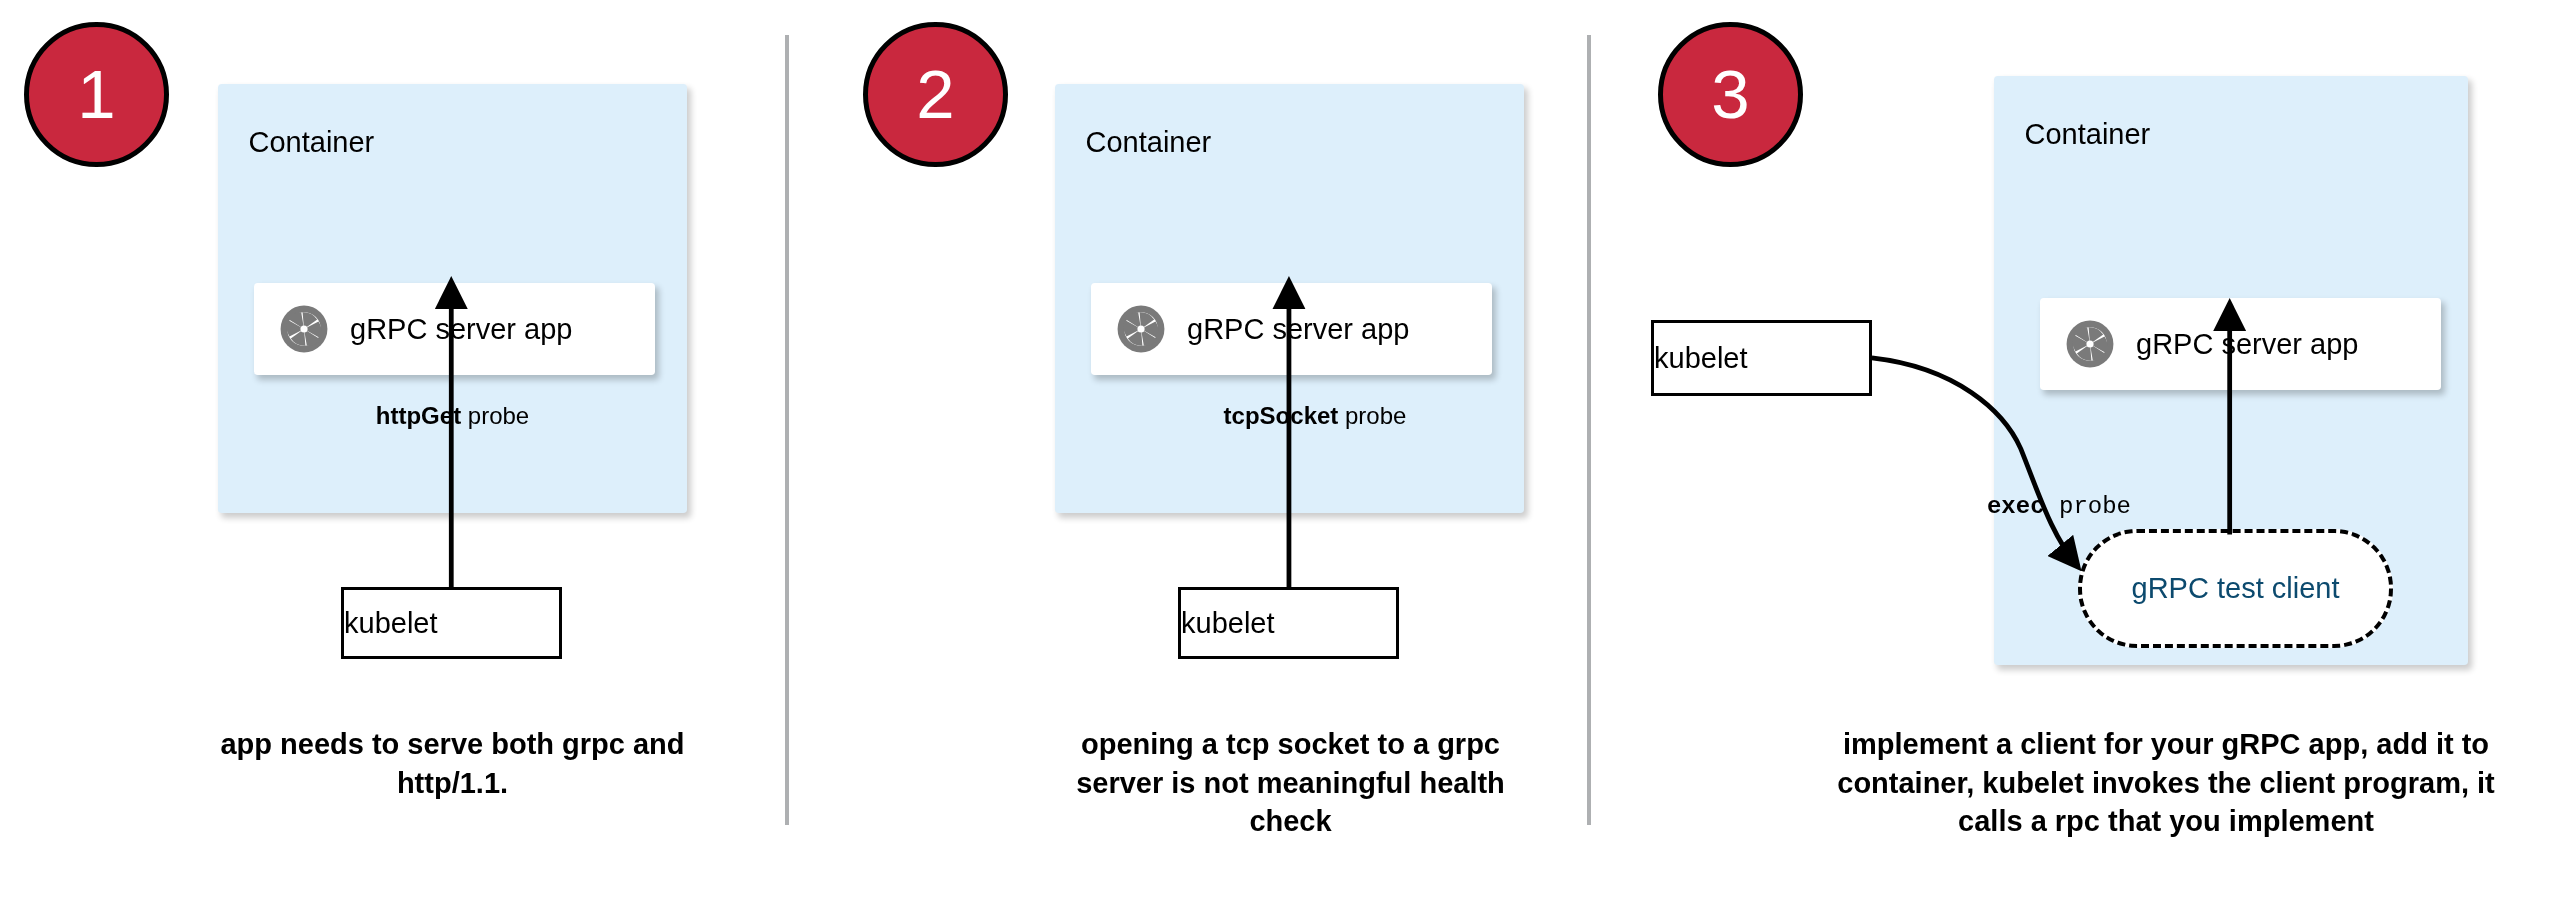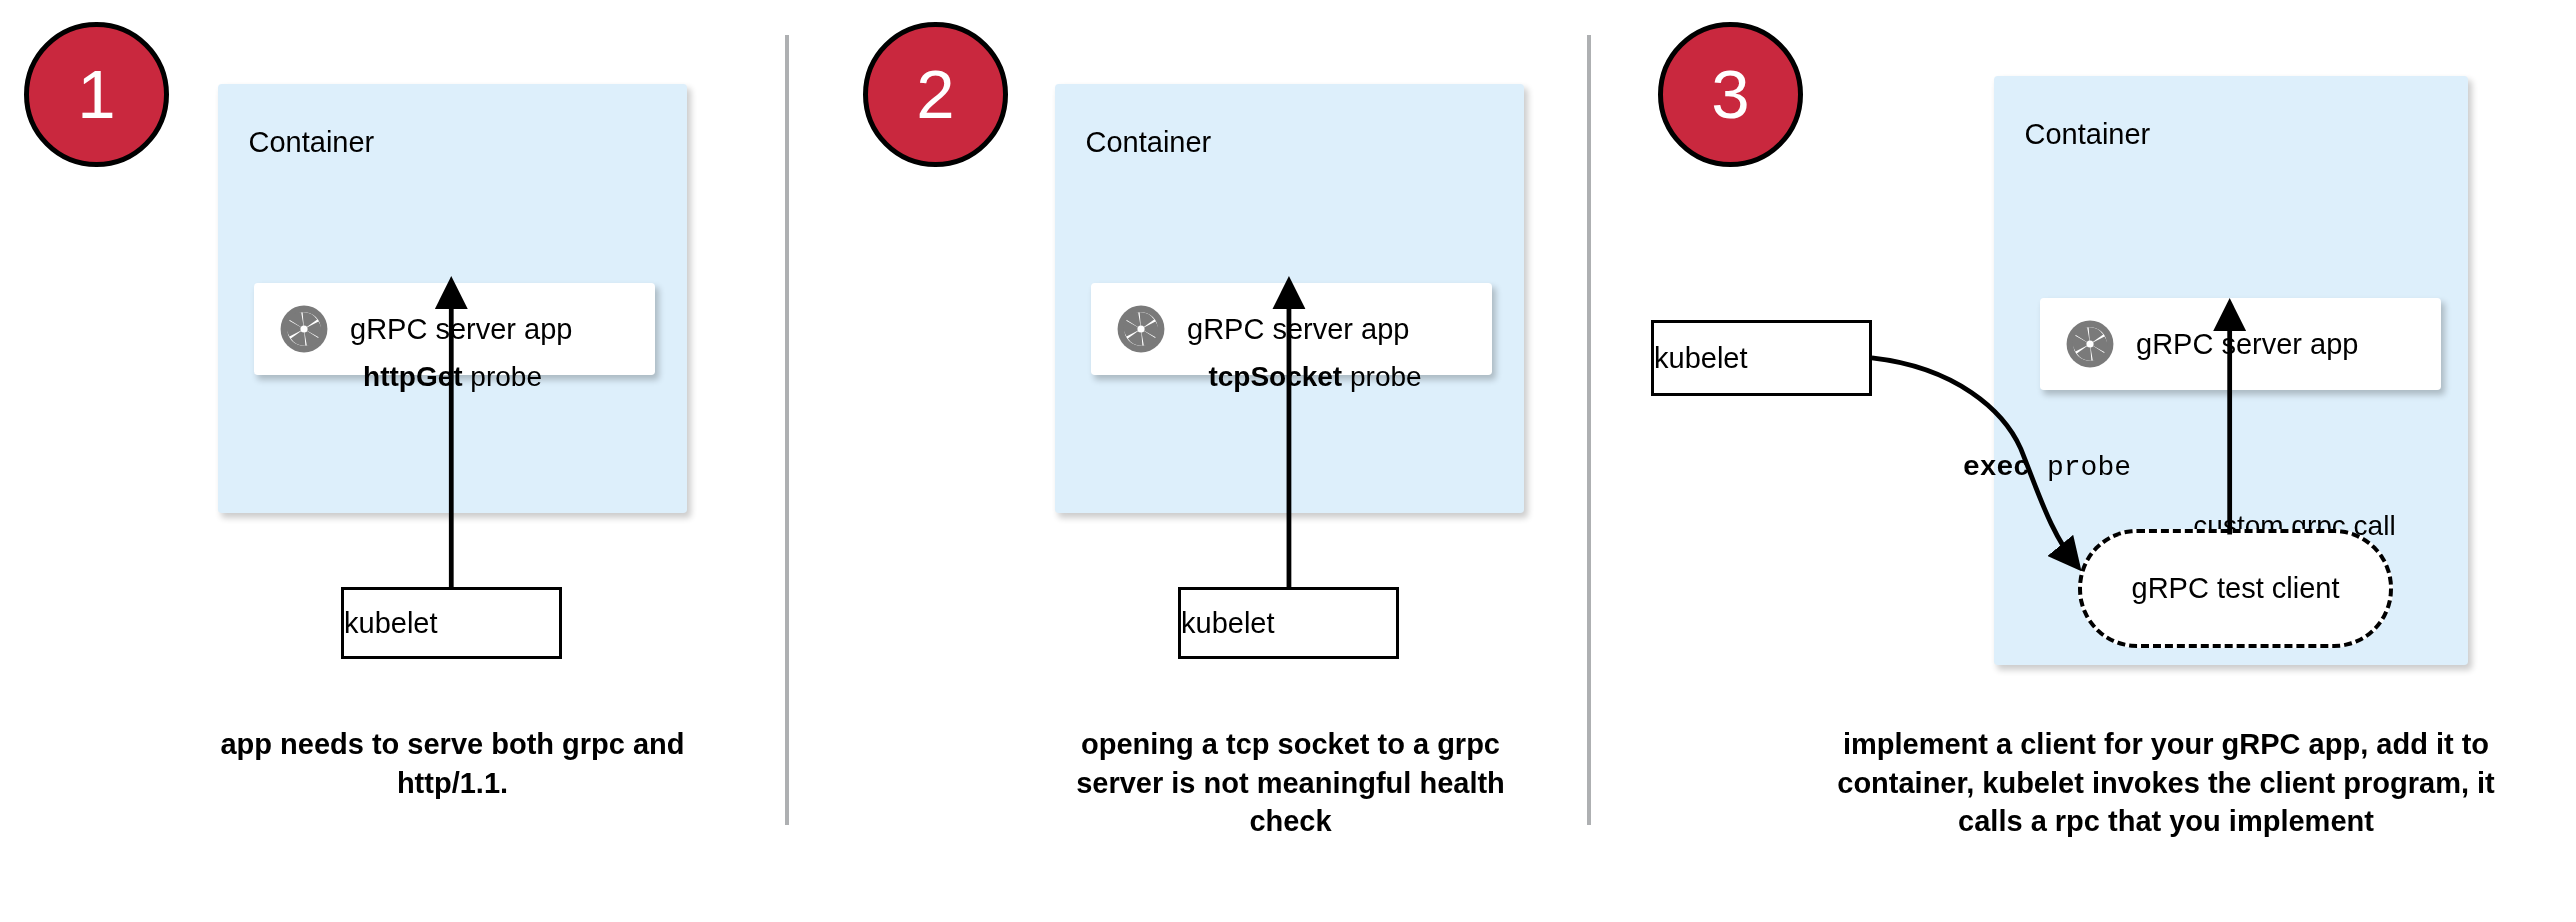--- a/index.html
+++ b/index.html
@@ -106,31 +106,32 @@
   .dashed-pill {
     position: absolute;
     background: #ffffff;
     border: 4.8px dashed #000000;
     border-radius: 59px;
     box-sizing: border-box;
     display: flex;
     align-items: center;
     justify-content: center;
     font-size: 29px;
-    color: #000000;
+    color: #0c4a6e;
     white-space: nowrap;
   }
 
   
   .edge-label {
     position: absolute;
-    font-size: 28px;
+    font-size: 24px;
     color: #000000;
     white-space: nowrap;
     text-align: center;
+    margin-top: 41px;
   }
   .edge-label b { font-weight: bold; }
 
   
   .caption {
     position: absolute;
     font-size: 29px;
     line-height: 1.33;
     color: #000000;
     text-align: center;

